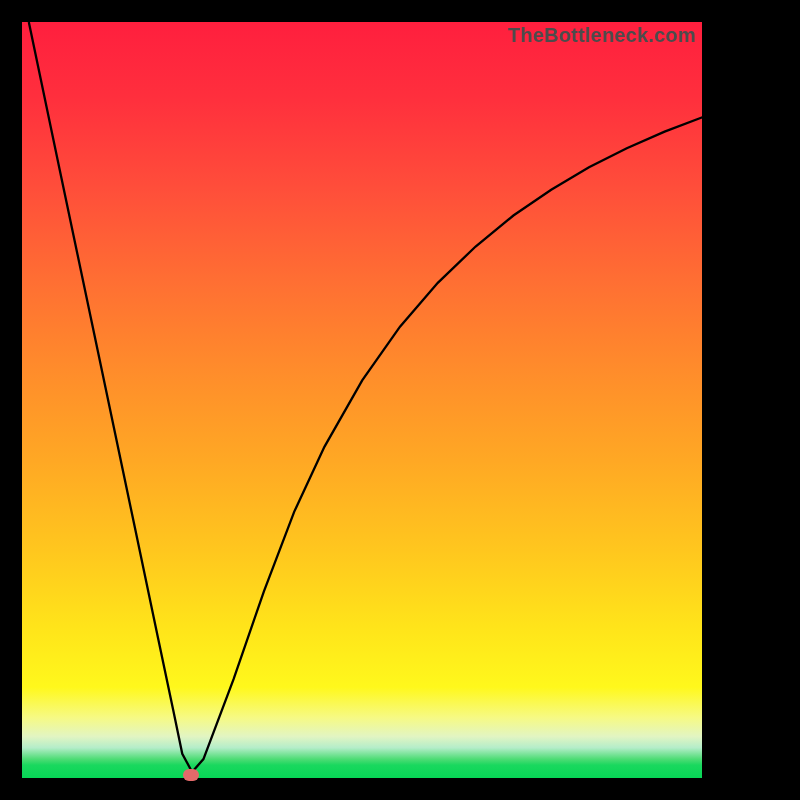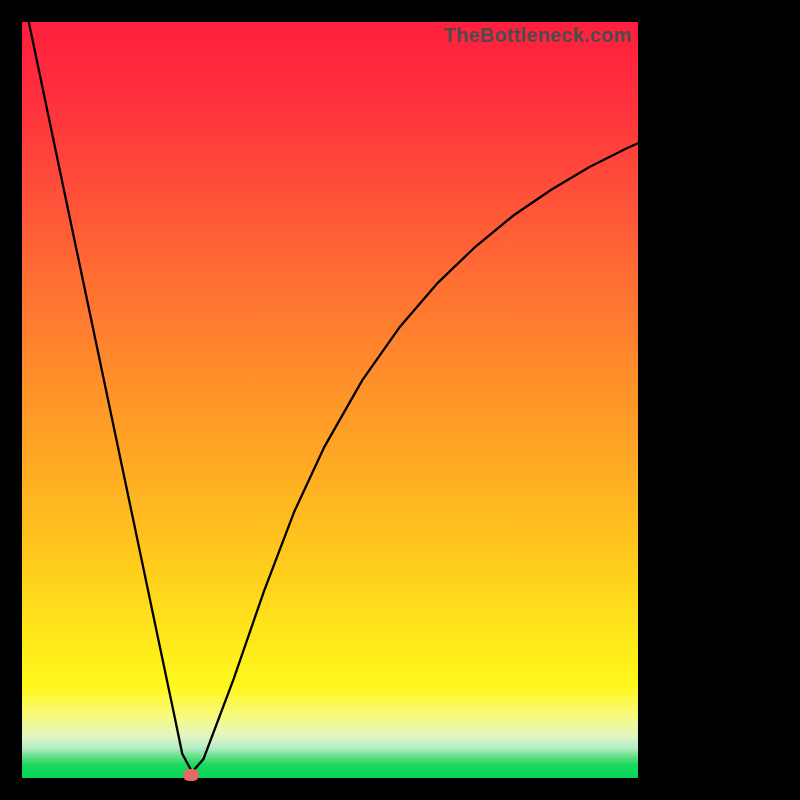--- a/index.html
+++ b/index.html
@@ -14,21 +14,21 @@
   .frame {
     position: relative;
     width: 800px;
     height: 800px;
     background: #000;
   }
   .plot-area {
     position: absolute;
     left: 22px;
     top: 22px;
-    width: 616px;
+    width: 680px;
     height: 756px;
     background: linear-gradient(
       to bottom,
       #ff1f3e 0%,
       #ff2f3d 10%,
       #ff4e3a 22%,
       #ff6e33 34%,
       #ff8c2b 46%,
       #ffa824 58%,
       #ffc71e 70%,

